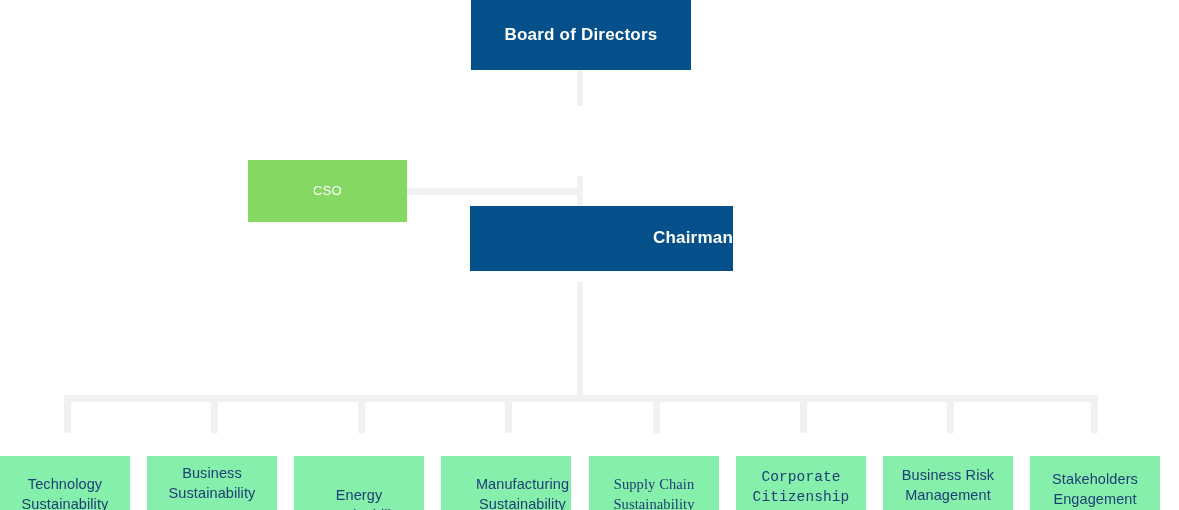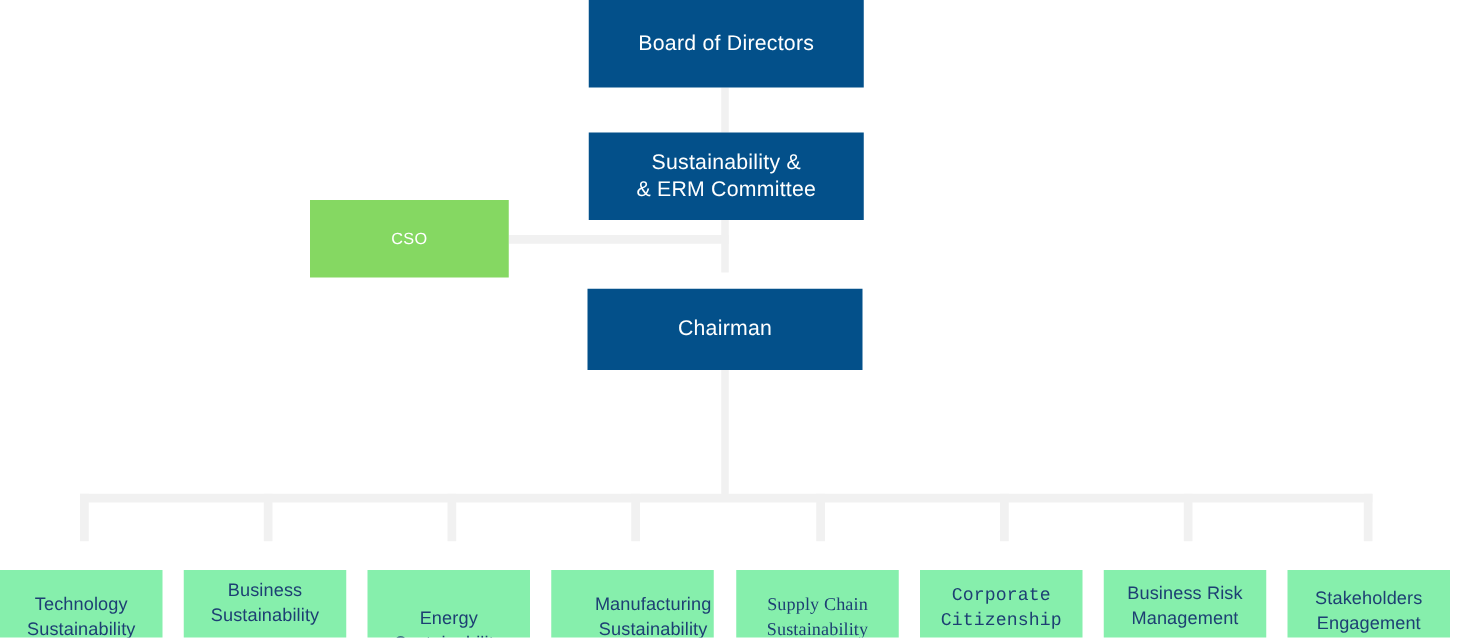--- a/index.html
+++ b/index.html
@@ -26,21 +26,21 @@
     align-items: center;
     justify-content: center;
     text-align: center;
     box-sizing: border-box;
     line-height: 1.32;
   }
   .node-exec {
     background: #03508a;
     color: #ffffff;
     font-size: 17px;
-    font-weight: 400;
+    font-weight: 700;
     letter-spacing: 0.2px;
   }
   .node-cso {
     background: #85d862;
     color: #ffffff;
     font-size: 13px;
     font-weight: 400;
     letter-spacing: 0.3px;
   }
   .node-unit {
@@ -81,30 +81,26 @@
   <div class="conn" style="left:505px; top:395px; width:7px; height:38px;"></div>
   <div class="conn" style="left:653px; top:395px; width:7px; height:38px;"></div>
   <div class="conn" style="left:800px; top:395px; width:7px; height:38px;"></div>
   <div class="conn" style="left:947px; top:395px; width:7px; height:38px;"></div>
   <div class="conn" style="left:1091px; top:395px; width:7px; height:38px;"></div>
 
   <div class="node node-exec" style="left:471px; top:0px; width:220px; height:70px;">
     <span class="node-label">Board of Directors</span>
   </div>
 
-  <div class="node node-exec" style="left:471px; top:106px; width:220px; height:70px;">
-    <span class="node-label">Sustainability &amp;
-&amp; ERM Committee</span>
-  </div>
 
   <div class="node node-cso" style="left:248px; top:160px; width:159px; height:62px;">
     <span class="node-label">CSO</span>
   </div>
 
-  <div class="node node-exec" style="left:470px; top:231px; width:220px; height:65px;">
+  <div class="node node-exec" style="left:470px; top:206px; width:263px; height:65px;justify-content:flex-end;">
     <span class="node-label">Chairman</span>
   </div>
 
   <div class="node node-unit" style="left:0px; top:433px; width:130px; height:77px;">
     <span class="node-label">Technology
 Sustainability</span>
   </div>
   <div class="node node-unit" style="left:147px; top:433px; width:130px; height:55px;">
     <span class="node-label">Business
 Sustainability</span>

